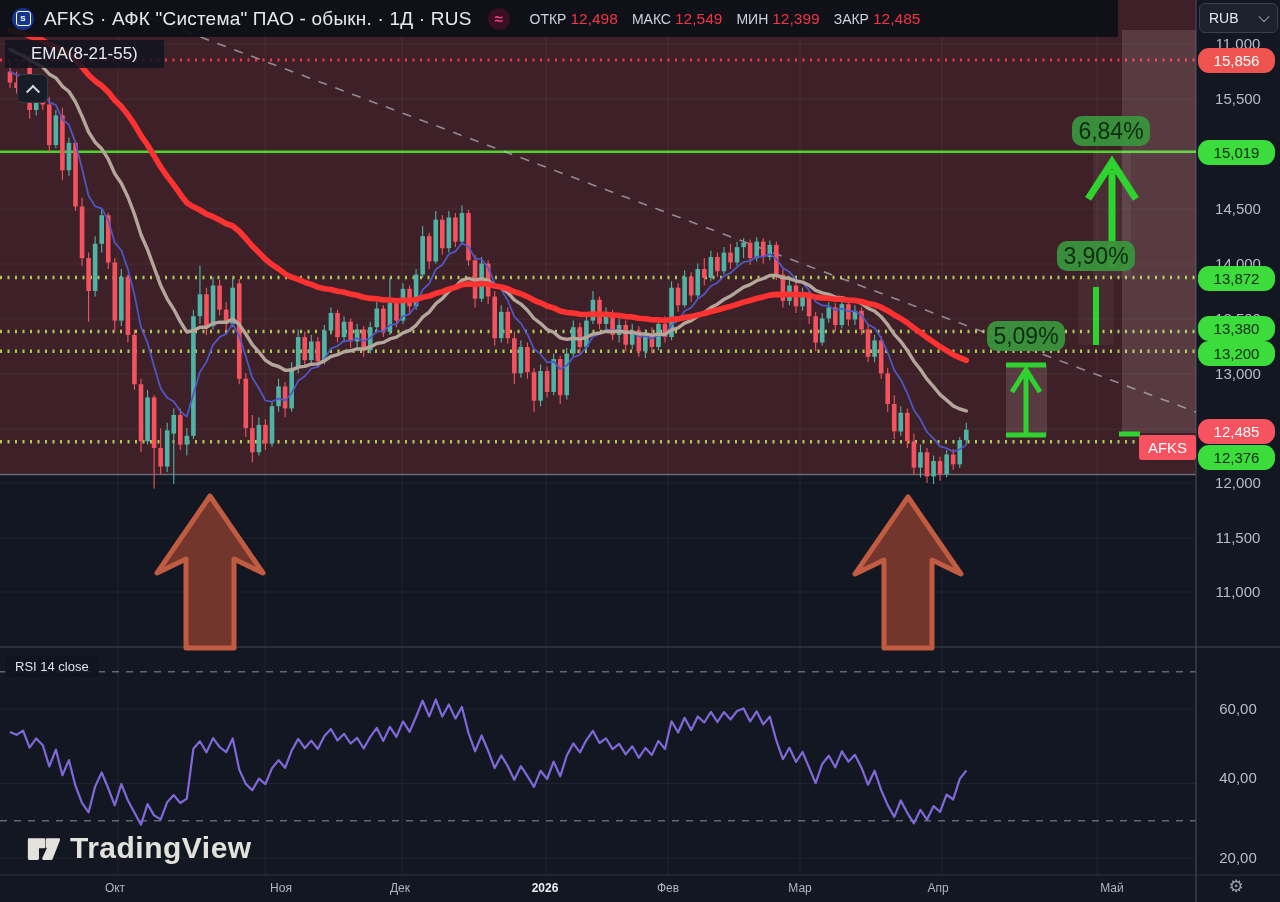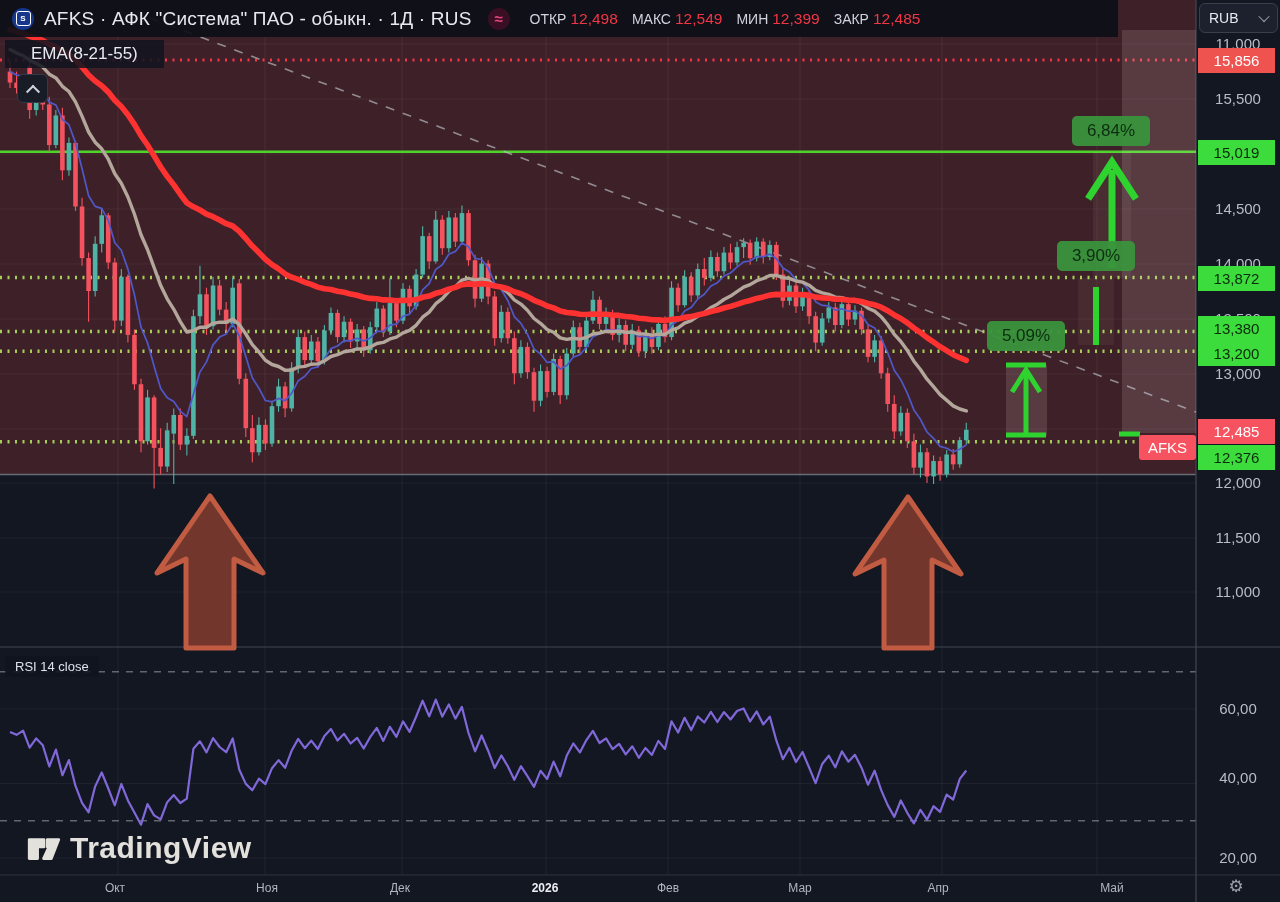--- a/index.html
+++ b/index.html
@@ -25,30 +25,30 @@
   .collapse-btn{position:absolute;left:17px;top:74px;width:29px;height:27px;background:#181c27;border:1px solid #343946;
        border-radius:6px;z-index:25;display:flex;align-items:center;justify-content:center;}
   .collapse-btn .chev{width:8px;height:8px;border-left:2px solid #cfd3dc;border-top:2px solid #cfd3dc;
        transform:rotate(45deg) translate(2px,2px);}
   .rsi-label{position:absolute;left:5px;top:656px;background:rgba(16,20,30,0.85);color:#dfe2ea;
        font-size:13px;padding:3px 10px;z-index:25;}
   .watermark{position:absolute;left:26px;top:830px;display:flex;align-items:center;gap:8px;z-index:24;opacity:0.95;}
   .watermark .wm-text{color:#efece6;font-size:30px;font-weight:bold;letter-spacing:0.5px;}
   
   .pxlabel{position:absolute;left:1196px;width:84px;text-align:center;color:#b8bcc6;font-size:15px;z-index:10;}
-  .pxbadge{position:absolute;left:1198px;width:77px;height:25px;border-radius:0;display:flex;align-items:center;
+  .pxbadge{position:absolute;left:1198px;width:77px;height:25px;border-radius:11px;display:flex;align-items:center;
        justify-content:center;font-size:15px;z-index:12;}
   .rub-dd{position:absolute;left:1199px;top:3px;width:79px;height:30px;background:#1d212e;border:1px solid #3a3f4d;
        border-radius:6px;display:flex;align-items:center;justify-content:space-between;padding:0 9px;box-sizing:border-box;z-index:31;}
   .rub-dd .cur{color:#e6e9f0;font-size:14px;}
   .rub-dd .chev{width:7px;height:7px;border-left:1.8px solid #9aa0ab;border-bottom:1.8px solid #9aa0ab;
        transform:rotate(-45deg) translate(1px,-1px);}
   
-  .pctbadge{position:absolute;width:78px;height:30px;border-radius:5px;background:rgba(58,148,60,0.95);
-       color:#0b2e10;font-size:17px;display:flex;align-items:center;justify-content:center;z-index:20;}
+  .pctbadge{position:absolute;width:78px;height:30px;border-radius:10px;background:rgba(58,148,60,0.95);
+       color:#0b2e10;font-size:23px;display:flex;align-items:center;justify-content:center;z-index:20;}
   .afksflag{position:absolute;left:1139px;top:419px;width:57px;height:25px;background:#f7525f;border-radius:3px;
        color:#fff;font-size:15px;display:flex;align-items:center;justify-content:center;z-index:21;margin-top:16px;}
   .month{position:absolute;top:881px;transform:translateX(-50%);color:#b2b5be;font-size:12px;z-index:10;}
   .month.bold{color:#eceef4;font-weight:bold;}
   .gear{position:absolute;left:1222px;top:874px;width:28px;height:24px;color:#9aa0ab;font-size:17px;
        display:flex;align-items:center;justify-content:center;z-index:10;}
 </style>
 </head>
 <body>
 
@@ -472,20 +472,20 @@
     <div class="pxbadge" style="top: 340.5px; background: rgb(61, 220, 61); color: rgb(10, 42, 10);">13,200</div>
     <div class="pxbadge" style="top: 418.5px; background: rgb(247, 82, 95); color: rgb(255, 255, 255);">12,485</div>
     <div class="pxbadge" style="top: 444.5px; background: rgb(61, 220, 61); color: rgb(10, 42, 10);">12,376</div>
     <div class="pxlabel" style="top: 700px;">60,00</div>
     <div class="pxlabel" style="top: 769px;">40,00</div>
     <div class="pxlabel" style="top: 849px;">20,00</div>
     <div class="pctbadge" style="left: 1072px; top: 116px;">6,84%</div>
     <div class="pctbadge" style="left: 1057px; top: 241px;">3,90%</div>
     <div class="pctbadge" style="left: 987px; top: 321px;">5,09%</div>
     <div class="month" style="left: 115px;">Окт</div>
-    <div class="month" style="left: 267px;">Ноя</div>
+    <div class="month" style="left: 281px;">Ноя</div>
     <div class="month" style="left: 400px;">Дек</div>
     <div class="month bold" style="left: 545px;">2026</div>
     <div class="month" style="left: 668px;">Фев</div>
     <div class="month" style="left: 800px;">Мар</div>
     <div class="month" style="left: 938px;">Апр</div>
     <div class="month" style="left: 1112px;">Май</div>
   </div>
 
 </body></html>

